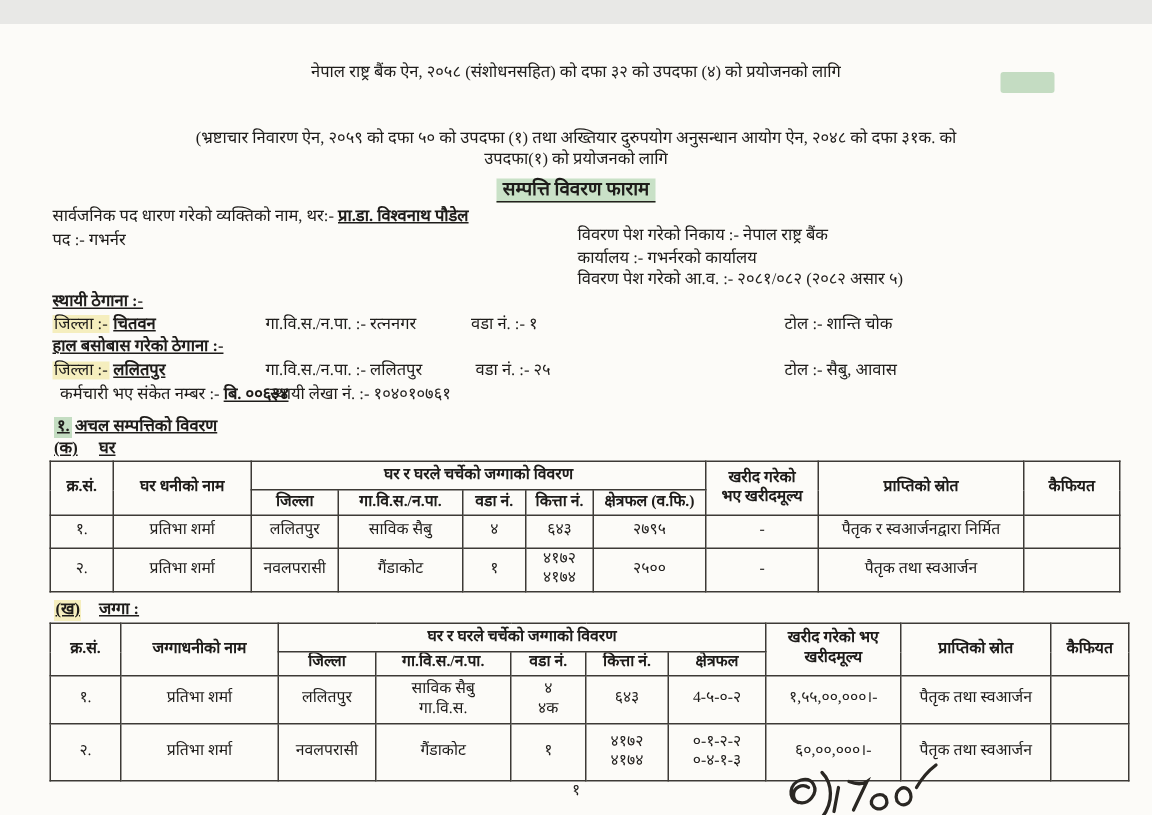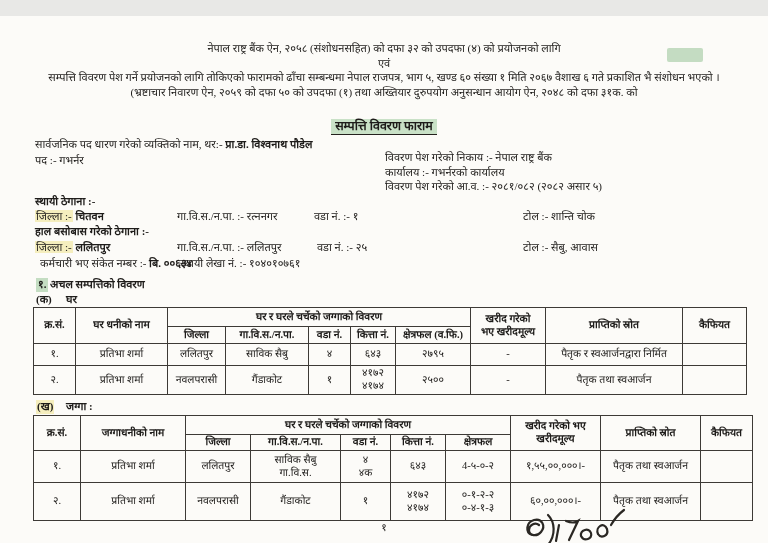--- a/index.html
+++ b/index.html
@@ -4,21 +4,21 @@
 <style>
   html,body{margin:0;padding:0;background:#e8e8e6;}
   .page{
     position:relative;width:768px;height:543px;margin:16px auto;
     background:#fcfbf8;color:#1e1c1a;overflow:hidden;
     font-family:"Liberation Serif","DejaVu Serif",serif;
     font-size:11px;line-height:1.25;
   }
   .abs{position:absolute;left:0;width:100%;}
   .ctr{text-align:center;}
-  .b{font-weight:bold;}
+  .b{font-weight:bold;text-decoration:underline;}
   .f{position:absolute;white-space:nowrap;}
   .hl-g{background:rgba(140,192,140,.50);padding:0 2px;}
   .hl-y{background:rgba(238,222,120,.45);padding:0 1px;}
   .title-span{
     font-weight:bold;font-size:12.5px;border-bottom:1.6px solid #23201d;
     background:rgba(140,192,140,.45);padding:0 4px 1px 4px;text-align:right;
   }
   .smudge{
     position:absolute;left:667px;top:32px;width:36px;height:14px;
     background:rgba(150,195,150,.55);border-radius:2px;
@@ -33,24 +33,23 @@
   th{font-weight:bold;}
   .sig{position:absolute;left:518px;top:489px;}
   .pgnum{position:absolute;top:505px;left:0;width:100%;text-align:center;font-size:10.5px;}
 </style>
 </head>
 <body>
 
 <div class="page">
 
   <div class="abs ctr" style="top:26px">नेपाल राष्ट्र बैंक ऐन, २०५८ (संशोधनसहित) को दफा ३२ को उपदफा (४) को प्रयोजनको लागि</div>
-  <div class="abs ctr" style="top:41px">एवं</div>
   <div class="smudge"></div>
-  <div class="abs ctr" style="top:55px">सम्पत्ति विवरण पेश गर्ने प्रयोजनको लागि तोकिएको फारामको ढाँचा सम्बन्धमा नेपाल राजपत्र, भाग ५, खण्ड ६० संख्या १ मिति २०६७ वैशाख ६ गते प्रकाशित भै संशोधन भएको ।</div>
   <div class="abs ctr" style="top:70px">(भ्रष्टाचार निवारण ऐन, २०५९ को दफा ५० को उपदफा (१) तथा अख्तियार दुरुपयोग अनुसन्धान आयोग ऐन, २०४८ को दफा ३१क. को</div>
+  <div class="abs ctr" style="top:84px">उपदफा(१) को प्रयोजनको लागि</div>
 
   <div class="abs ctr" style="top:103px">
     <span class="title-span">सम्पत्ति विवरण फाराम</span>
   </div>
 
   <div class="abs" style="top:122px">
     <span class="f" style="left:35px">
       <span>सार्वजनिक पद धारण गरेको व्यक्तिको नाम, थर:-</span>
       <span class="b">प्रा.डा. विश्वनाथ पौडेल</span>
     </span>

